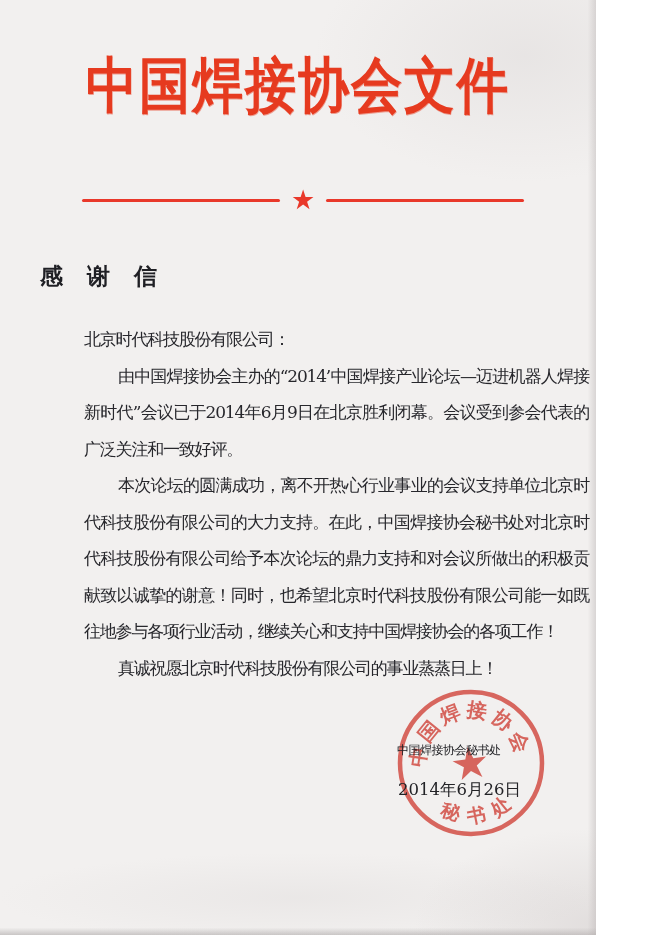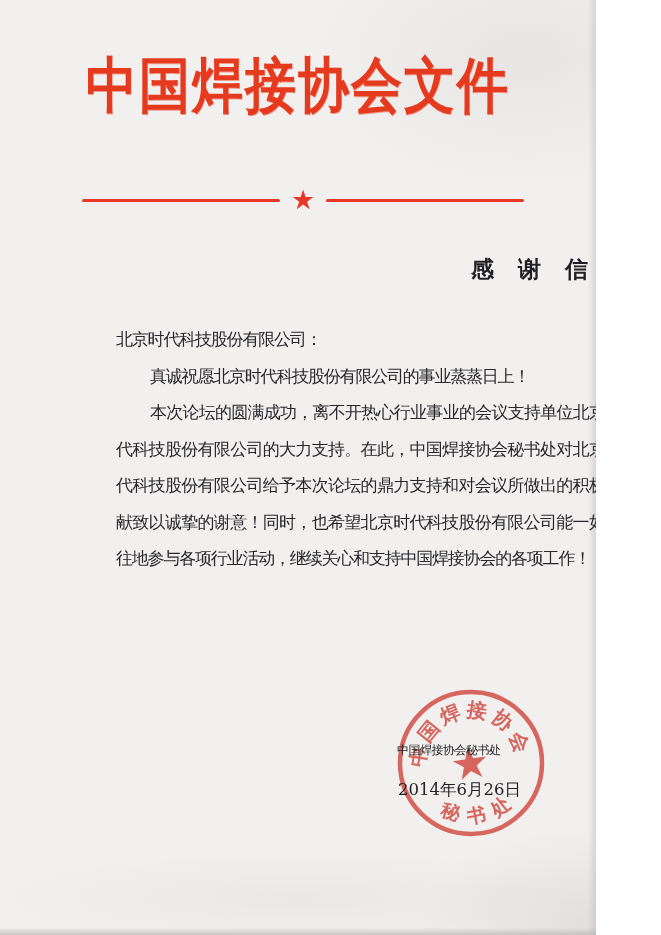--- a/index.html
+++ b/index.html
@@ -48,38 +48,37 @@
   }
   .divider .star {
     color: #e9382a;
     font-size: 27px;
     line-height: 24px;
     margin: 0 11px;
     font-family: "DejaVu Sans", sans-serif;
   }
   .letter-title {
     position: absolute;
-    top: 254px; left: 0; right: 0;
-    text-align: right;
+    top: 261px; left: 0; right: 0;
+    text-align: left;
     font-size: 23px;
     font-weight: 700;
     letter-spacing: 8px;
     color: #1f1f24;
     padding-left: 40px;
   }
   .letter-body {
     position: absolute;
     top: 321px; left: 84px;
     width: 505px;
     font-size: 17px;
     letter-spacing: -1.2px;
     line-height: 36.5px;
     color: #27272c;
     text-align: justify;
-    margin-left: 32px;
   }
   .letter-body p { margin: 0; }
   .letter-body p.para { text-indent: 34px; }
   .seal {
     position: absolute;
     left: 393px; top: 685px;
     width: 156px; height: 156px;
     opacity: 0.82;
     filter: blur(0.3px);
     mix-blend-mode: multiply;
@@ -128,22 +127,23 @@
   <div class="divider">
     <span class="line"></span>
     <span class="star">★</span>
     <span class="line"></span>
   </div>
 
   <div class="letter-title">感 谢 信</div>
 
   <div class="letter-body">
     <p class="salutation">北京时代科技股份有限公司：</p>
+    <p class="para">由中国焊接协会主办的“2014’中国焊接产业论坛—迈进机器人焊接新时代”会议已于2014年6月9日在北京胜利闭幕。会议受到参会代表的广泛关注和一致好评。</p>
+    <p class="para">本次论坛的圆满成功，离不开热心行业事业的会议支持单位北京时代科技股份有限公司的大力支持。在此，中国焊接协会秘书处对北京时代科技股份有限公司给予本次论坛的鼎力支持和对会议所做出的积极贡献致以诚挚的谢意！同时，也希望北京时代科技股份有限公司能一如既往地参与各项行业活动，继续关心和支持中国焊接协会的各项工作！</p>
     <p class="para">真诚祝愿北京时代科技股份有限公司的事业蒸蒸日上！</p>
-    <p class="para">本次论坛的圆满成功，离不开热心行业事业的会议支持单位北京时代科技股份有限公司的大力支持。在此，中国焊接协会秘书处对北京时代科技股份有限公司给予本次论坛的鼎力支持和对会议所做出的积极贡献致以诚挚的谢意！同时，也希望北京时代科技股份有限公司能一如既往地参与各项行业活动，继续关心和支持中国焊接协会的各项工作！</p>
   </div>
 
   <svg class="seal" viewBox="0 0 156 156" width="156" height="156" xmlns="http://www.w3.org/2000/svg">
     <circle class="seal-ring" cx="78" cy="78" r="71"></circle>
     <path id="sealTopArc" d="M 32.25 82.81 A 46 46 0 0 1 123.30 70.01" fill="none"></path>
     <path id="sealBottomArc" d="M 41.70 124.50 A 59 59 0 0 0 124.50 114.30" fill="none"></path>
     <text class="seal-text seal-text-top">
       <textPath href="#sealTopArc" startOffset="0">中国焊接协会</textPath>
     </text>
     <text class="seal-text seal-text-bottom">

